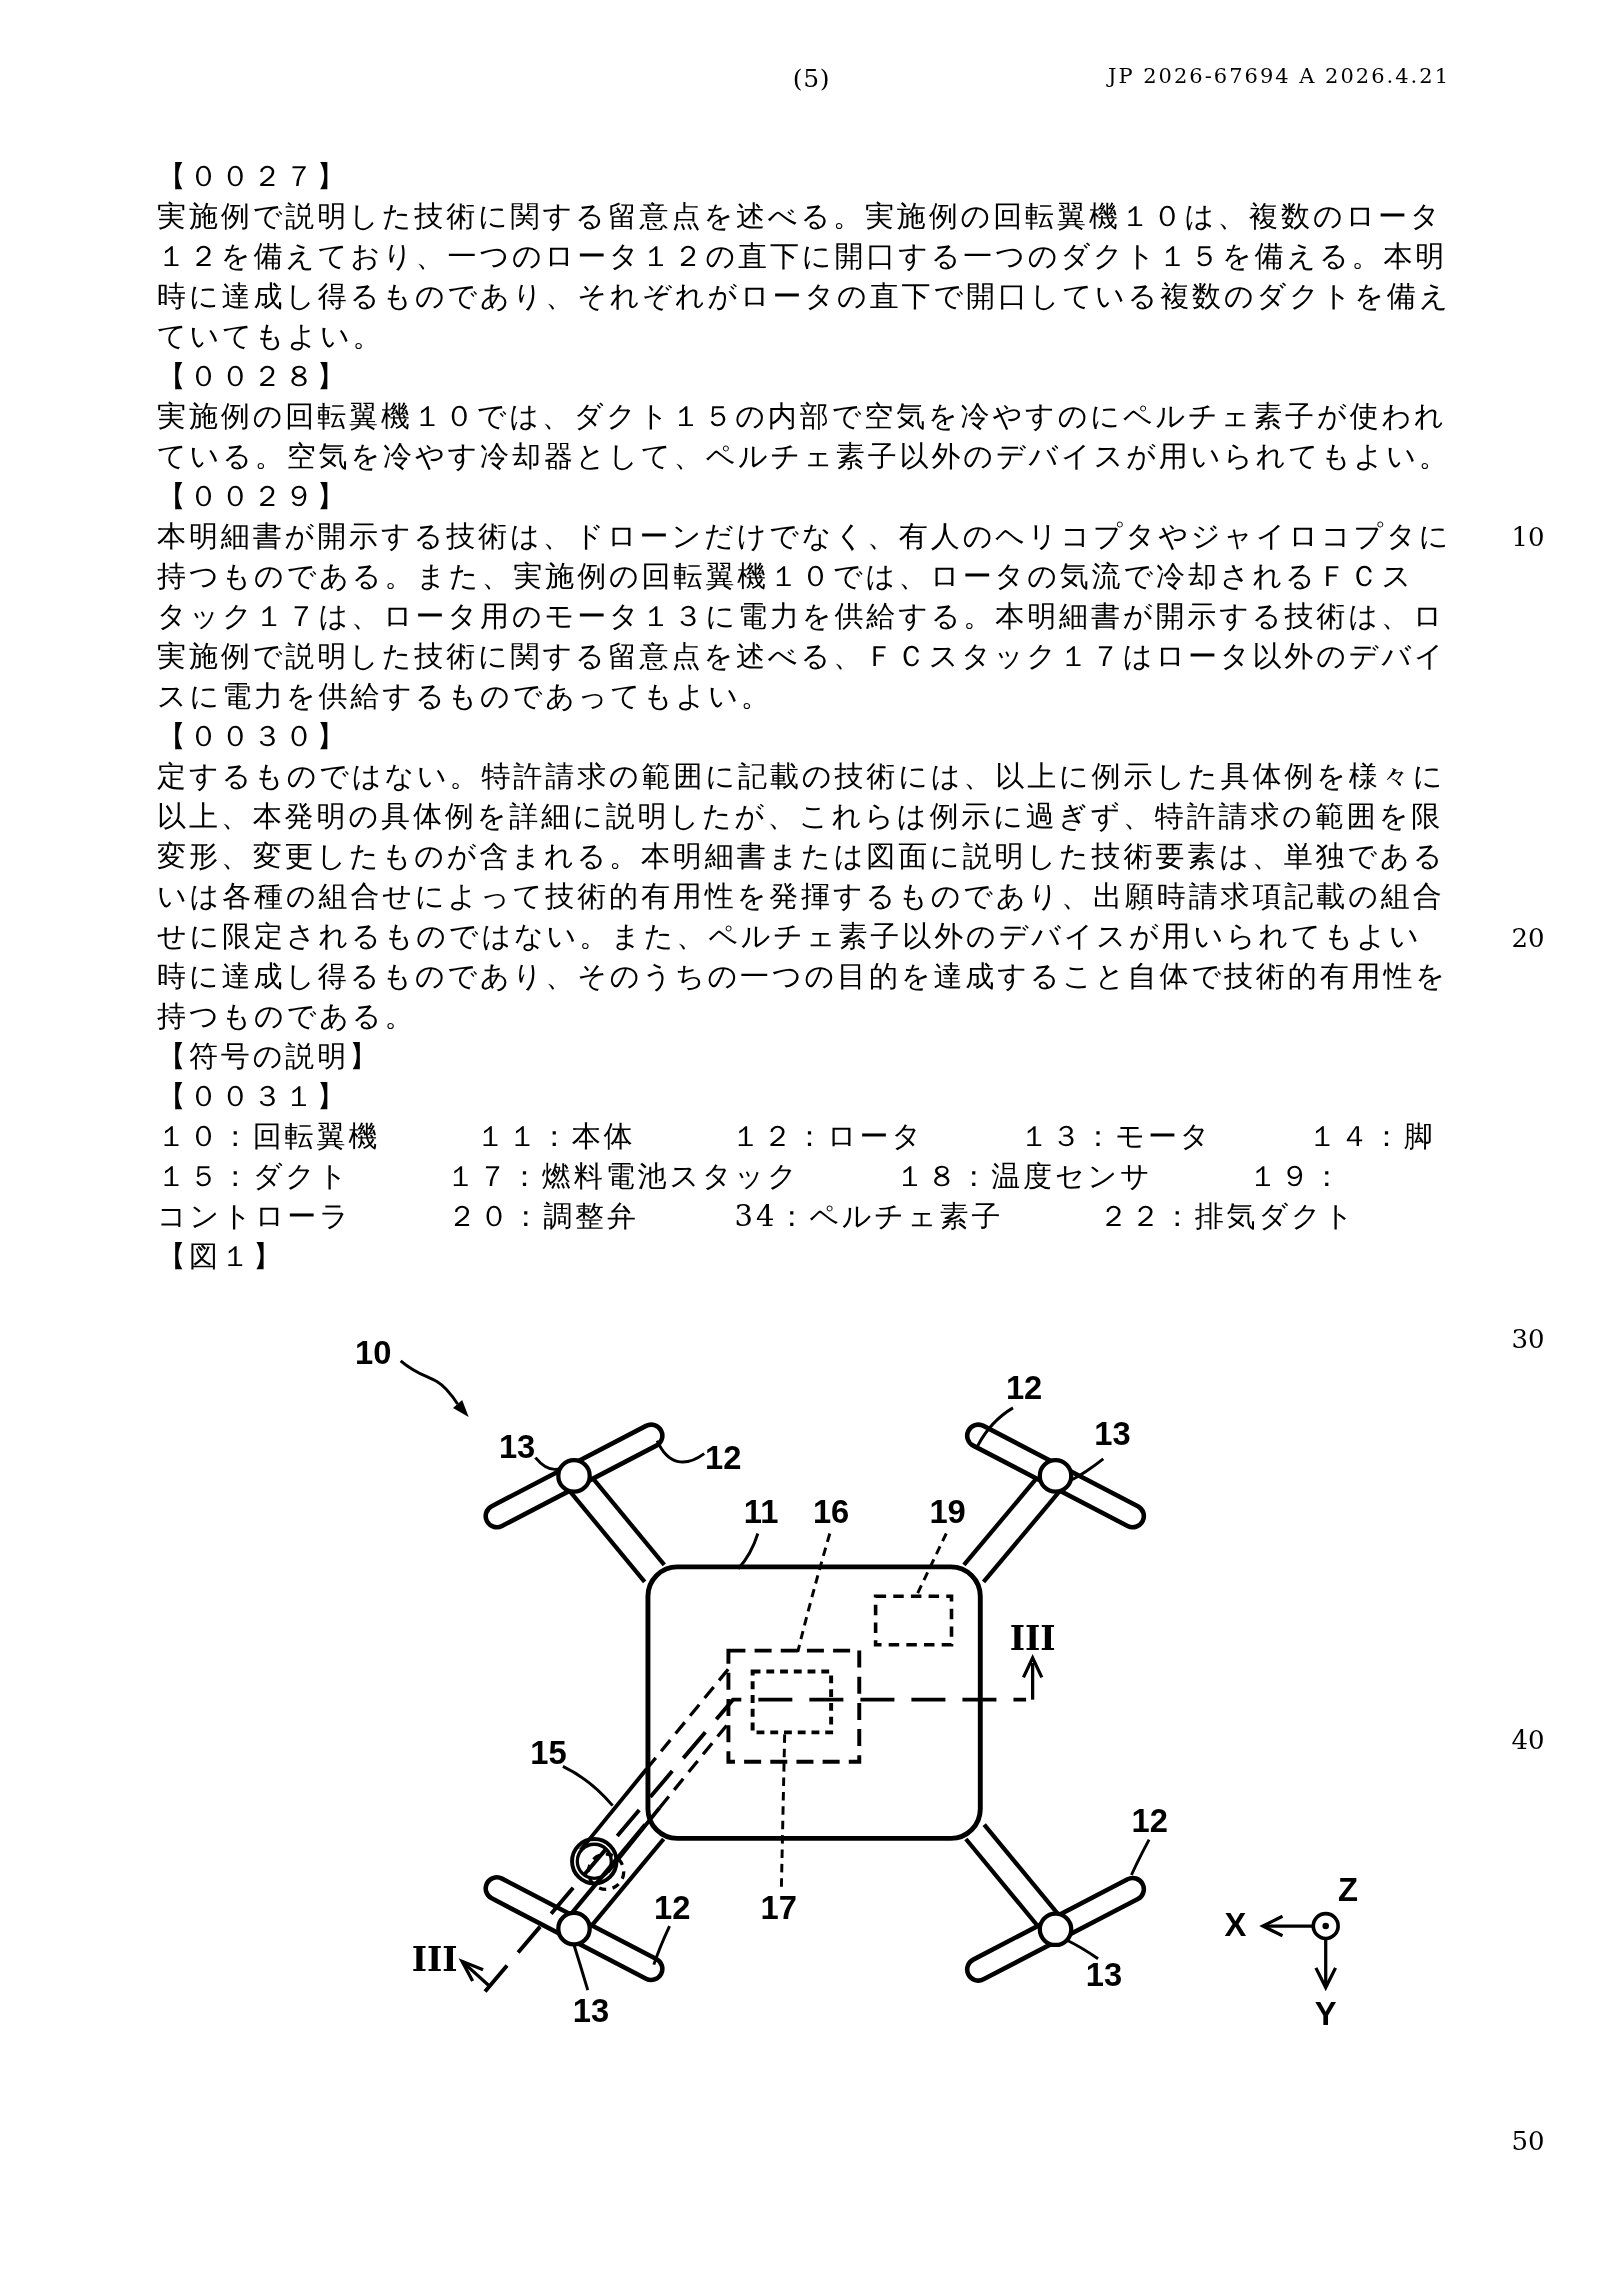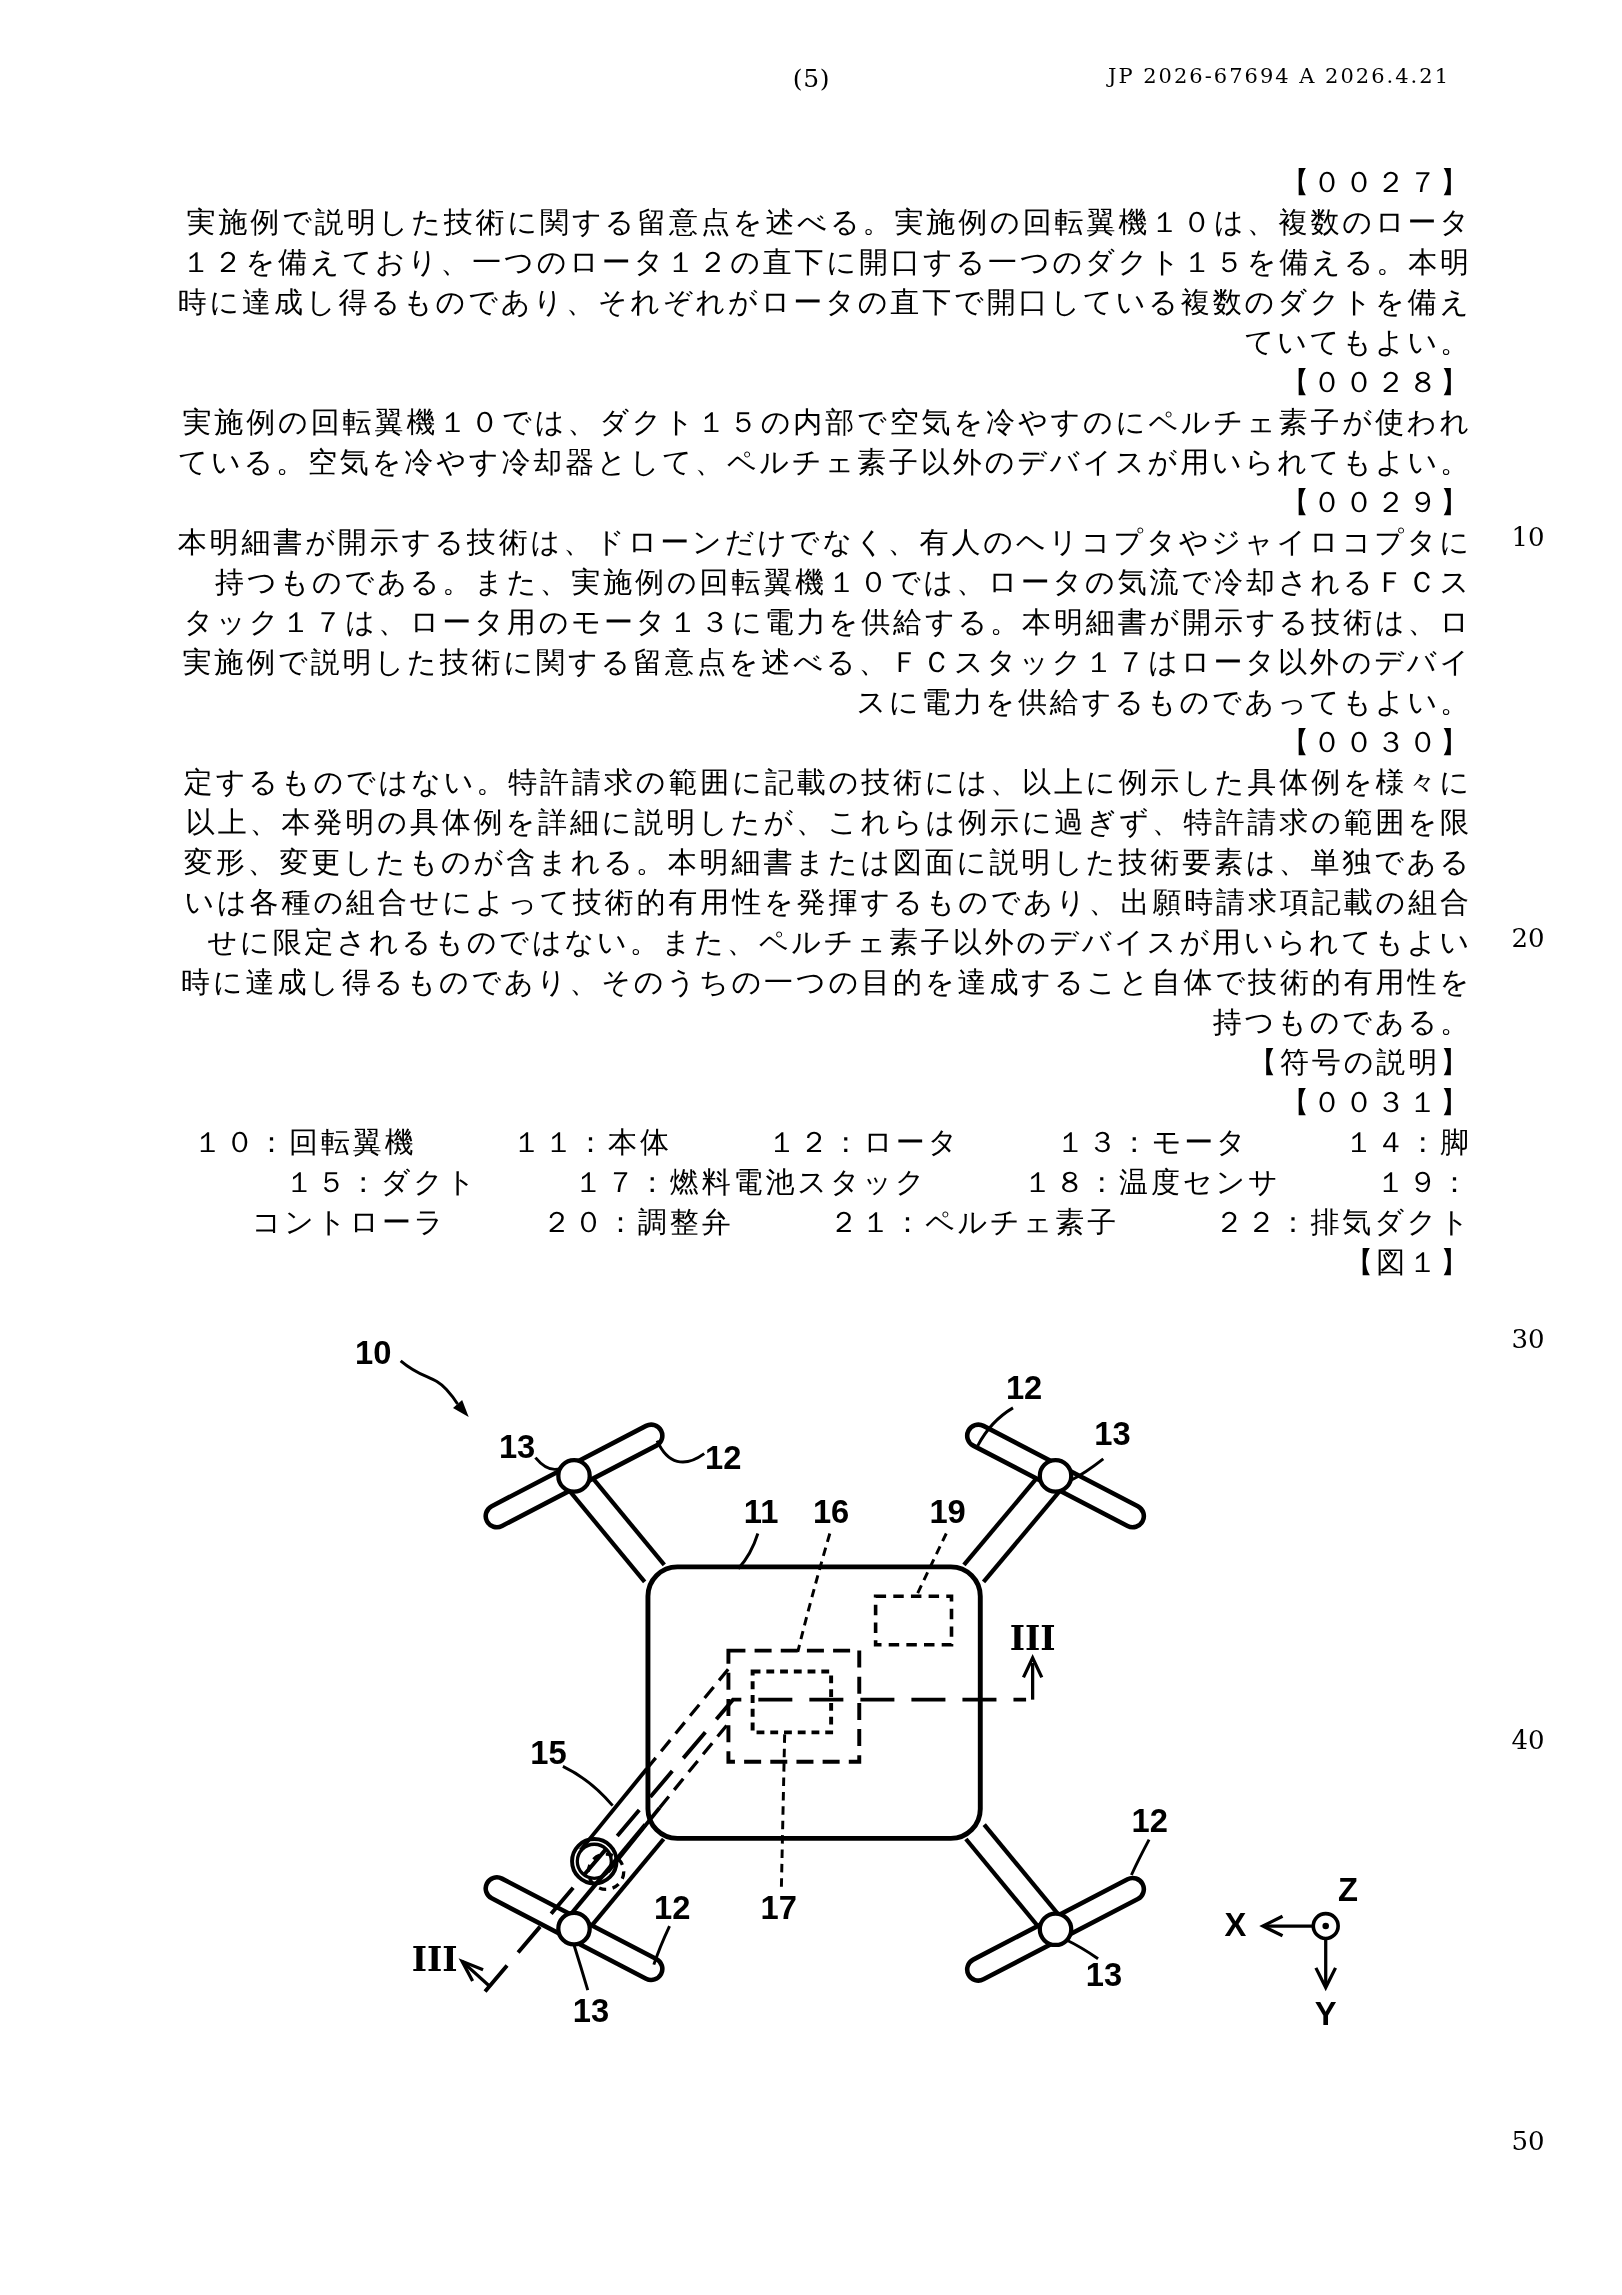--- a/index.html
+++ b/index.html
@@ -8,21 +8,21 @@
     color:#000;font-family:"DejaVu Serif",serif;overflow:hidden;
   }
   .hdr-center{
     position:absolute;top:64px;left:0;right:0;text-align:center;
     font-size:25px;letter-spacing:0.7px;
   }
   .hdr-right{
     position:absolute;top:64px;right:173px;font-size:21px;letter-spacing:2px;
     white-space:nowrap;
   }
-  .textblock{position:absolute;left:157px;top:162px;width:1315px;text-align:right;}
+  .textblock{position:absolute;left:157px;top:156px;width:1315px;}
   .tl{
     height:40px;line-height:40px;font-size:29px;letter-spacing:2.9px;
     white-space:nowrap;
   }
   .mnum{
     position:absolute;left:1502px;width:52px;text-align:center;font-size:26px;
   }
   svg.fig{position:absolute;left:0;top:0;}
   .k{stroke:#000;fill:none;}
   text.fl{
@@ -62,21 +62,21 @@
     <div class="tl">以上、本発明の具体例を詳細に説明したが、これらは例示に過ぎず、特許請求の範囲を限</div>
     <div class="tl">変形、変更したものが含まれる。本明細書または図面に説明した技術要素は、単独である</div>
     <div class="tl">いは各種の組合せによって技術的有用性を発揮するものであり、出願時請求項記載の組合</div>
     <div class="tl">せに限定されるものではない。また、ペルチェ素子以外のデバイスが用いられてもよい</div>
     <div class="tl">時に達成し得るものであり、そのうちの一つの目的を達成すること自体で技術的有用性を</div>
     <div class="tl">持つものである。</div>
     <div class="tl">【符号の説明】</div>
     <div class="tl">【００３１】</div>
     <div class="tl">１０：回転翼機　　　１１：本体　　　１２：ロータ　　　１３：モータ　　　１４：脚</div>
     <div class="tl">１５：ダクト　　　１７：燃料電池スタック　　　１８：温度センサ　　　１９：</div>
-    <div class="tl">コントローラ　　　２０：調整弁　　　２１：ペルチェ素子　　　２２：排気ダクト</div>
+    <div class="tl">コントローラ　　　２０：調整弁　　　34：ペルチェ素子　　　２２：排気ダクト</div>
     <div class="tl">【図１】</div>
   </div>
 
   <div class="mnum" style="top:522px">10</div>
   <div class="mnum" style="top:923px">20</div>
   <div class="mnum" style="top:1324px">30</div>
   <div class="mnum" style="top:1725px">40</div>
   <div class="mnum" style="top:2126px">50</div>
 
   <svg class="fig" width="1623" height="2295" viewBox="0 0 2480 3508">

